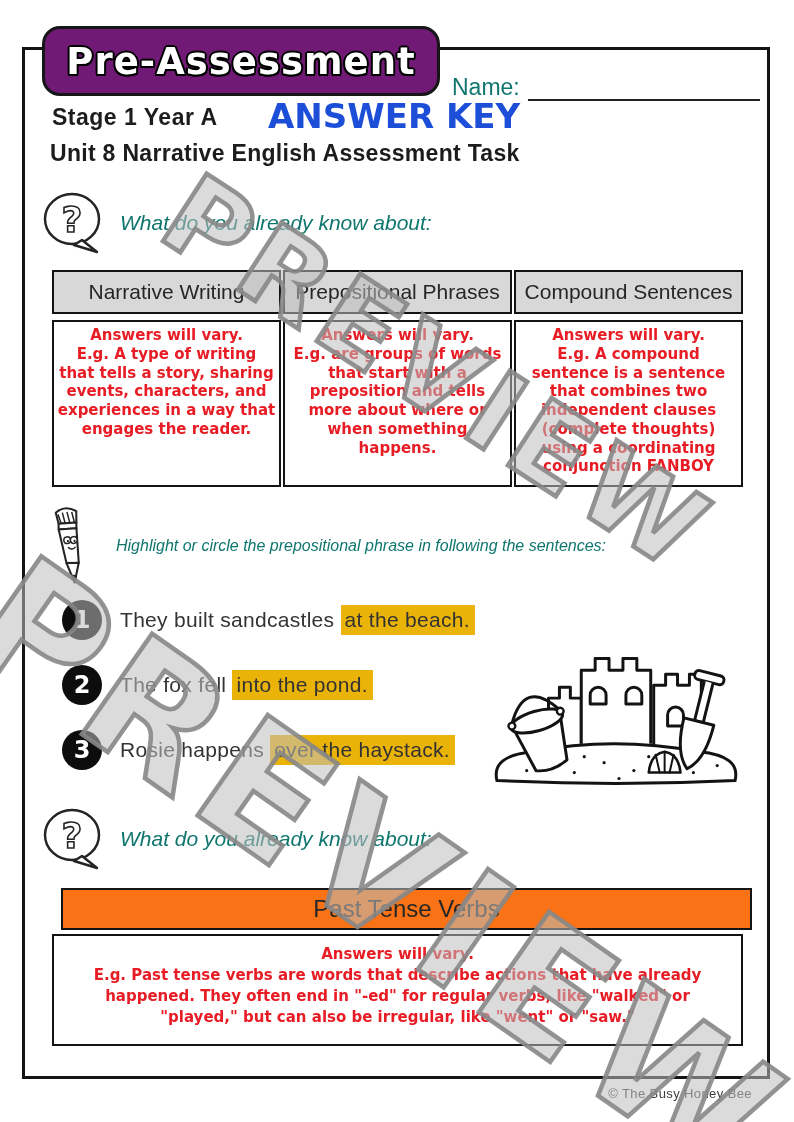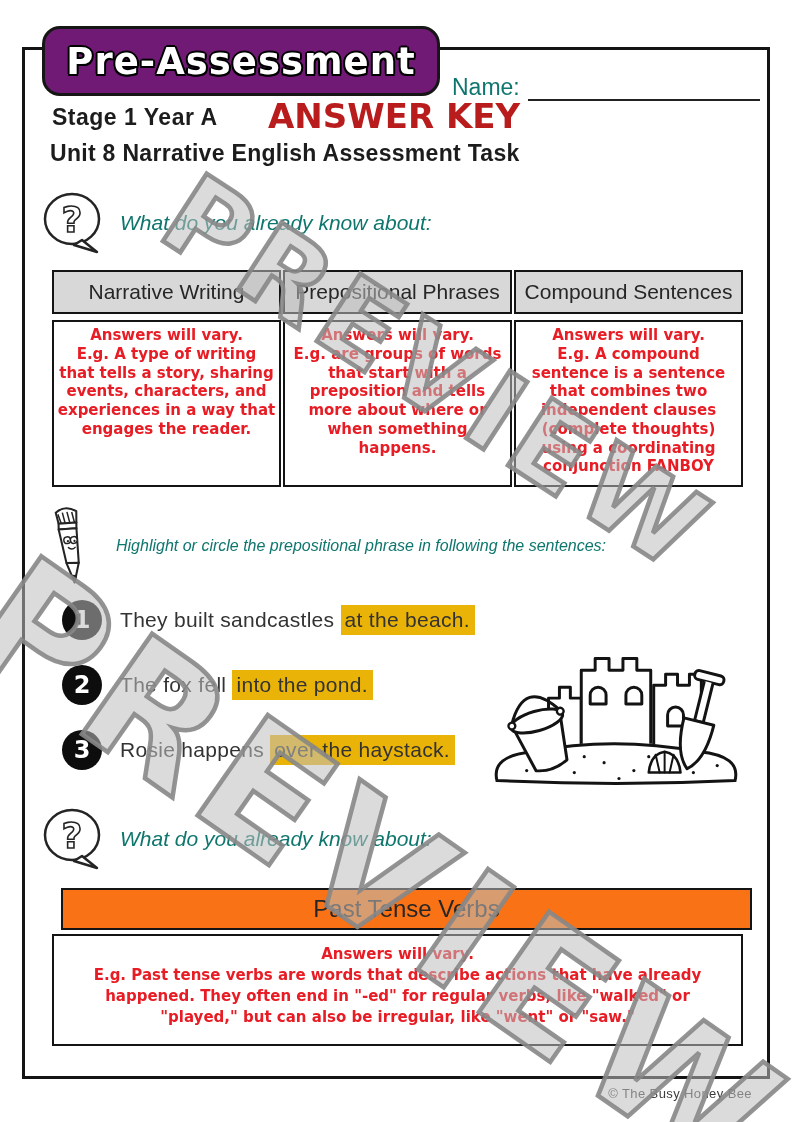--- a/index.html
+++ b/index.html
@@ -17,21 +17,21 @@
               text-shadow:2px 0 0 #000,-2px 0 0 #000,0 2px 0 #000,0 -2px 0 #000,
                           1.5px 1.5px 0 #000,-1.5px 1.5px 0 #000,1.5px -1.5px 0 #000,-1.5px -1.5px 0 #000;}
 
   
   .name-row{left:452px;top:74px;z-index:5;display:flex;align-items:flex-end;}
   .name-label{font-size:23px;color:#0f766e;}
   .name-line{display:inline-block;width:232px;height:22px;border-bottom:2px solid #222;margin-left:8px;}
 
   .stage{left:52px;top:104px;font-weight:700;font-size:23px;letter-spacing:.5px;z-index:5;}
   .answer-key{left:268px;top:96px;font-family:"DejaVu Sans",sans-serif;font-weight:800;font-size:34px;
-              color:#b91c1c;z-index:5;letter-spacing:0;}
+              color:#1d4ed8;z-index:5;letter-spacing:0;}
   .unit{left:50px;top:140px;font-weight:700;font-size:23px;letter-spacing:.3px;z-index:5;}
 
   
   .prompt{display:flex;align-items:center;gap:16px;z-index:5;}
   .prompt-text{font-style:italic;font-size:21px;color:#0f766e;}
   .prompt-1{left:42px;top:190px;}
   .prompt-2{left:44px;top:504px;}
   .prompt-2 .prompt-text{font-size:16px;}
   .prompt-3{left:42px;top:806px;}
 

